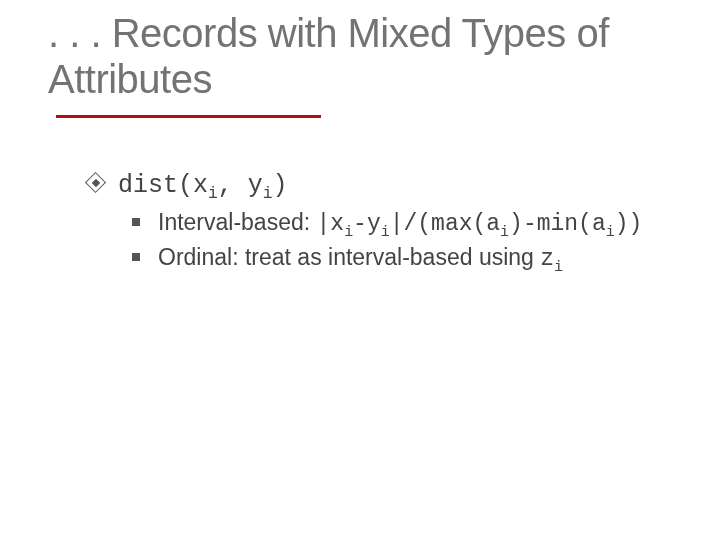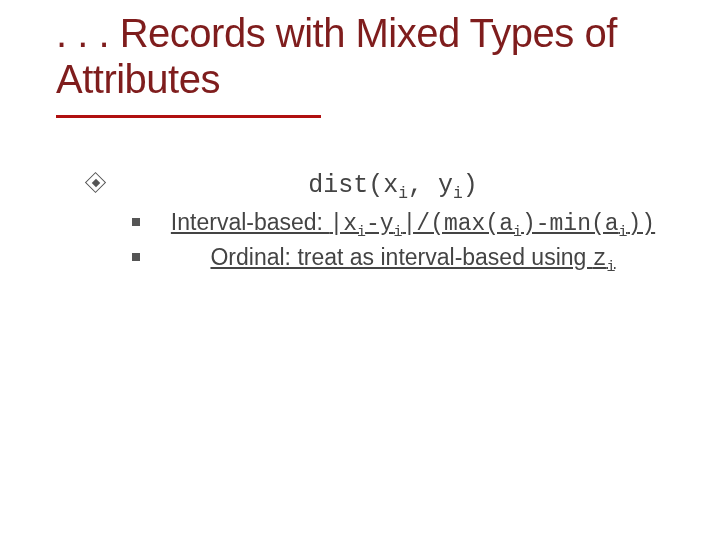--- a/index.html
+++ b/index.html
@@ -12,46 +12,45 @@
     font-family: Verdana, Geneva, sans-serif;
   }
   .slide {
     position: relative;
     width: 720px;
     height: 540px;
     box-sizing: border-box;
   }
   .title {
     position: absolute;
-    left: 56px;
+    left: 48px;
     top: 10px;
     width: 610px;
     font-family: Verdana, Geneva, sans-serif;
     font-size: 40px;
     line-height: 1.15;
-    color: #7f1d1d;
+    color: #737373;
     letter-spacing: -0.5px;
   }
   .underline {
     position: absolute;
     left: 56px;
     top: 115px;
     width: 265px;
     height: 3px;
     background: #b01010;
   }
   .body {
     position: absolute;
     left: 88px;
     top: 168px;
     width: 580px;
     font-size: 25px;
     line-height: 1.25;
     color: #444;
-    text-align: center;
   }
   .lvl1 {
     position: relative;
     padding-left: 30px;
     margin-bottom: 4px;
   }
   .diamond {
     position: absolute;
     left: 0;
     top: 7px;
@@ -86,21 +85,20 @@
     margin-left: 44px;
     margin-top: 6px;
   }
   .lvl2 {
     position: relative;
     padding-left: 26px;
     font-size: 23px;
     line-height: 1.32;
     color: #444;
     margin-bottom: 2px;
-    text-decoration: underline;
   }
   .sq {
     position: absolute;
     left: 0;
     top: 11px;
     width: 8px;
     height: 8px;
     background: #555;
   }
 </style>

